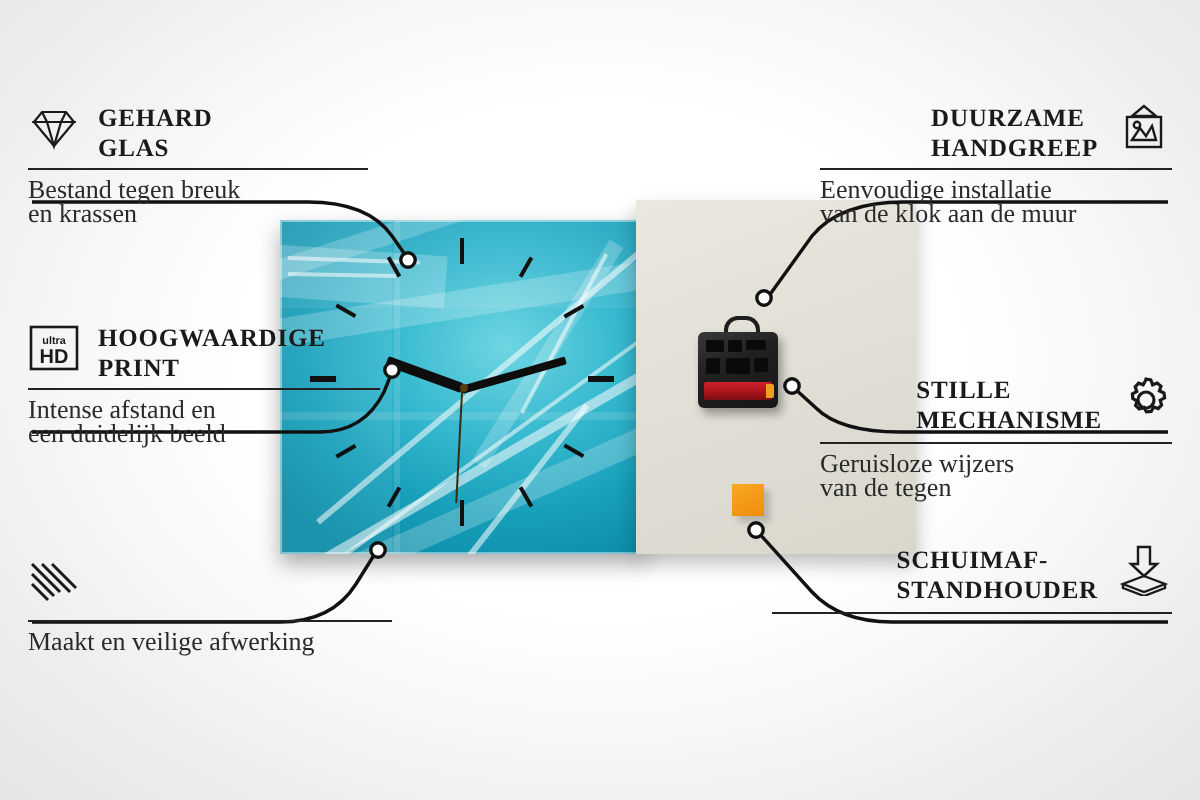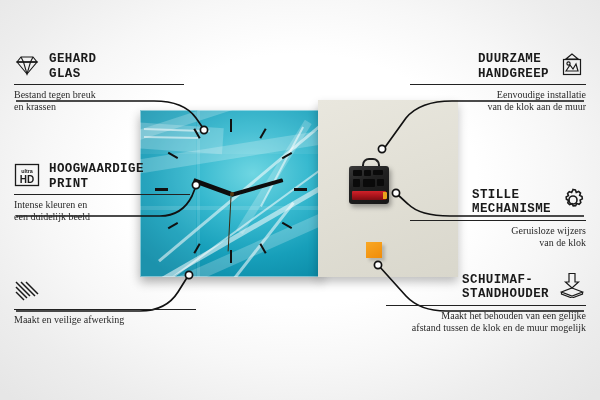--- a/index.html
+++ b/index.html
@@ -12,32 +12,32 @@
     position:relative;width:600px;height:400px;
     background:
       radial-gradient(ellipse 420px 300px at 50% 45%, #ffffff 0%, #ffffff 42%, #f7f7f7 62%, #ededed 82%, #e6e6e6 100%);
     overflow:hidden;
   }
   
   .feature{position:absolute;}
   .f-head{display:flex;align-items:center;gap:9px;}
   .f-head.right{flex-direction:row;justify-content:flex-end;}
   .f-title{
-    font-family:Liberation Mono, monospace;
+    font-family:Liberation Serif, serif;
     font-weight:bold;font-size:12.5px;line-height:14.5px;
     color:#1a1a1a;letter-spacing:.4px;text-transform:uppercase;
     white-space:pre-line;
   }
   .f-rule{height:1.3px;background:#222;margin:3px 0 4px 0;}
   .f-desc{
     font-family:"Liberation Serif", serif;
-    font-size:10px;line-height:11.6px;color:#2a2a2a;white-space:pre-line;
+    font-size:13px;line-height:11.6px;color:#2a2a2a;white-space:pre-line;
   }
   .al-left .f-desc{text-align:left;}
-  .al-right .f-desc{text-align:right;}
+  .al-right .f-desc{}
   .al-right .f-title{}
   .icon{flex:0 0 auto;display:block;}
   
   #clock-panel{
     position:absolute;left:140px;top:110px;width:182px;height:167px;
     background:
       radial-gradient(ellipse 150px 120px at 62% 38%, #6fd6e2 0%, #37b9cf 38%, #179fba 70%, #0b8aa6 100%);
     box-shadow:0 5px 10px rgba(0,0,0,.32);
     overflow:hidden;
   }
@@ -184,21 +184,21 @@
         <svg width="26" height="24" viewBox="0 0 26 24">
           <rect x="1.5" y="1.5" width="23" height="21" fill="none" stroke="#1a1a1a" stroke-width="1.3"></rect>
           <text x="13" y="10" font-family="Liberation Sans, sans-serif" font-size="5.4" font-weight="bold" fill="#1a1a1a" text-anchor="middle">ultra</text>
           <text x="13" y="19.5" font-family="Liberation Sans, sans-serif" font-size="10" font-weight="bold" fill="#1a1a1a" text-anchor="middle">HD</text>
         </svg>
       </span>
       <span class="f-title">HOOGWAARDIGE
 PRINT</span>
     </div>
     <div class="f-rule"></div>
-    <div class="f-desc">Intense kleuren en
+    <div class="f-desc">Intense afstand en
 een duidelijk beeld</div>
   </div>
 
   <div class="feature al-left" style="left:14px;top:280px;width:182px;">
     <div class="f-head">
       <span class="icon">
         <svg width="26" height="22" viewBox="0 0 26 22">
           <g stroke="#1a1a1a" stroke-width="1.5" fill="none">
             <path d="M2,2 L14,2 L2,14 Z" stroke="none" fill="none"></path>
             <path d="M2,2 L16,16"></path>
@@ -242,35 +242,33 @@
         <svg width="26" height="26" viewBox="0 0 26 26">
           <g fill="none" stroke="#1a1a1a" stroke-width="1.6">
             <path d="M13,2.5 l2.4,.5 .9,2.4 2.3,-.9 1.9,1.6 -.8,2.3 2.3,1.1 .3,2.4 -2.2,1.2 .7,2.4 -1.7,1.8 -2.3,-.8 -1.2,2.2 -2.4,.2 -1.2,-2.2 -2.4,.8 -1.8,-1.7 .8,-2.3 -2.2,-1.2 -.2,-2.4 2.2,-1.2 -.8,-2.3 1.7,-1.8 2.3,.8 1.2,-2.2 Z"></path>
             <circle cx="13" cy="13" r="4"></circle>
           </g>
         </svg>
       </span>
     </div>
     <div class="f-rule"></div>
     <div class="f-desc">Geruisloze wijzers
-van de klok</div>
+van de tegen</div>
   </div>
 
   <div class="feature al-right" style="left:386px;top:272px;width:200px;">
     <div class="f-head right">
       <span class="f-title">SCHUIMAF-
 STANDHOUDER</span>
       <span class="icon">
         <svg width="28" height="26" viewBox="0 0 28 26">
           <g fill="none" stroke="#1a1a1a" stroke-width="1.2">
             <path d="M11,1.5 L17,1.5 L17,10 L20.5,10 L14,16 L7.5,10 L11,10 Z"></path>
             <path d="M14,16 L24.5,20 L14,24 L3.5,20 Z"></path>
             <path d="M3.5,20 L3.5,22 L14,26 L24.5,22 L24.5,20"></path>
           </g>
         </svg>
       </span>
     </div>
     <div class="f-rule"></div>
-    <div class="f-desc">Maakt het behouden van een gelijke
-afstand tussen de klok en de muur mogelijk</div>
   </div>
 
 </div>
 
 </body></html>

